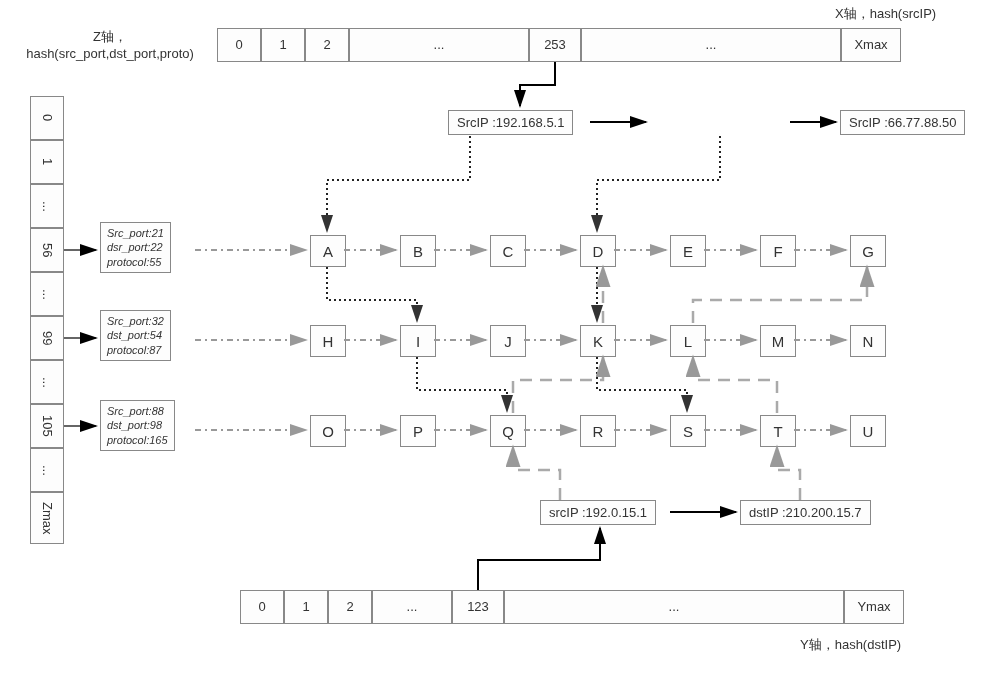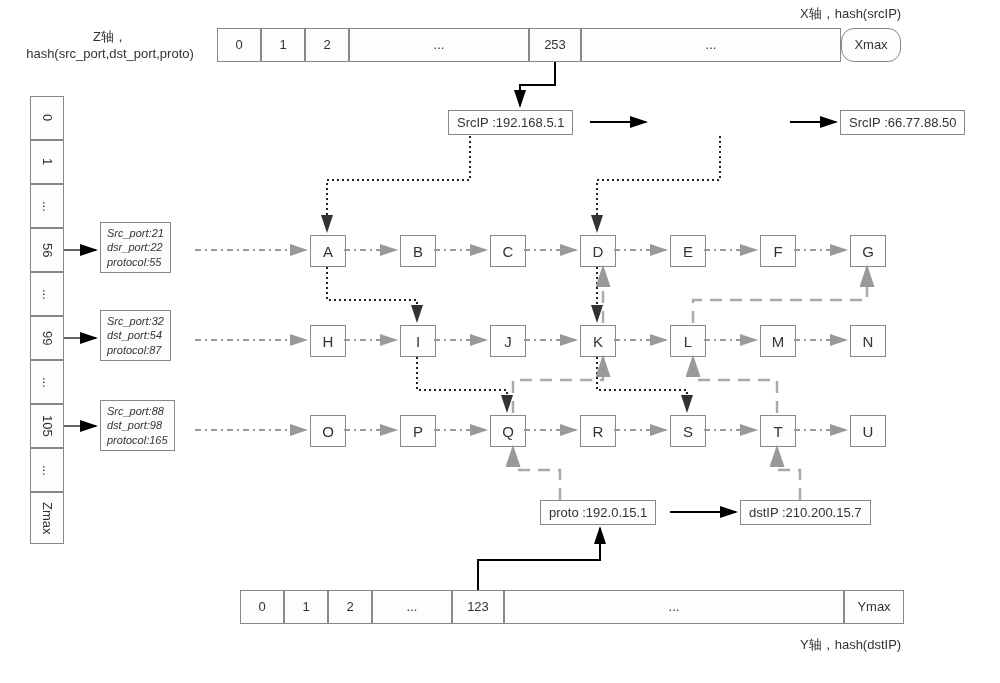--- a/index.html
+++ b/index.html
@@ -62,29 +62,29 @@
     justify-content: center;
     font-size: 15px;
   }
   svg { position: absolute; left: 0; top: 0; pointer-events: none; }
 </style>
 </head>
 <body>
 
 <div class="canvas">
 
-  <div class="label" style="left:800px; top:5px;">X轴，hash(srcIP)</div>
+  <div class="label" style="left:835px; top:5px;">X轴，hash(srcIP)</div>
 
   <div class="cell" style="left:217px; top:28px; width:44px; height:34px;">0</div>
   <div class="cell" style="left:261px; top:28px; width:44px; height:34px;">1</div>
   <div class="cell" style="left:305px; top:28px; width:44px; height:34px;">2</div>
   <div class="cell" style="left:349px; top:28px; width:180px; height:34px;">...</div>
   <div class="cell" style="left:529px; top:28px; width:52px; height:34px;">253</div>
   <div class="cell" style="left:581px; top:28px; width:260px; height:34px;">...</div>
-  <div class="cell" style="left:841px; top:28px; width:60px; height:34px;border-radius:13px;">Xmax</div>
+  <div class="cell" style="left:841px; top:28px; width:60px; height:34px;">Xmax</div>
 
   <div class="label" style="left:10px; top:28px; width:200px; text-align:center; white-space:pre;">Z轴，
 hash(src_port,dst_port,proto)</div>
 
   <div class="cell vcell" style="left:30px; top:96px;  width:34px; height:44px;">0</div>
   <div class="cell vcell" style="left:30px; top:140px; width:34px; height:44px;">1</div>
   <div class="cell vcell" style="left:30px; top:184px; width:34px; height:44px;">...</div>
   <div class="cell vcell" style="left:30px; top:228px; width:34px; height:44px;">56</div>
   <div class="cell vcell" style="left:30px; top:272px; width:34px; height:44px;">...</div>
   <div class="cell vcell" style="left:30px; top:316px; width:34px; height:44px;">99</div>
@@ -129,21 +129,21 @@
   <div class="node" style="left:850px; top:325px;">N</div>
 
   <div class="node" style="left:310px; top:415px;">O</div>
   <div class="node" style="left:400px; top:415px;">P</div>
   <div class="node" style="left:490px; top:415px;">Q</div>
   <div class="node" style="left:580px; top:415px;">R</div>
   <div class="node" style="left:670px; top:415px;">S</div>
   <div class="node" style="left:760px; top:415px;">T</div>
   <div class="node" style="left:850px; top:415px;">U</div>
 
-  <div class="dstip-box" style="left:540px; top:500px;">proto :192.0.15.1</div>
+  <div class="dstip-box" style="left:540px; top:500px;">srcIP :192.0.15.1</div>
   <div class="dstip-box" style="left:740px; top:500px;">dstIP :210.200.15.7</div>
 
   <div class="cell" style="left:240px; top:590px; width:44px; height:34px;">0</div>
   <div class="cell" style="left:284px; top:590px; width:44px; height:34px;">1</div>
   <div class="cell" style="left:328px; top:590px; width:44px; height:34px;">2</div>
   <div class="cell" style="left:372px; top:590px; width:80px; height:34px;">...</div>
   <div class="cell" style="left:452px; top:590px; width:52px; height:34px;">123</div>
   <div class="cell" style="left:504px; top:590px; width:340px; height:34px;">...</div>
   <div class="cell" style="left:844px; top:590px; width:60px; height:34px;">Ymax</div>
 

